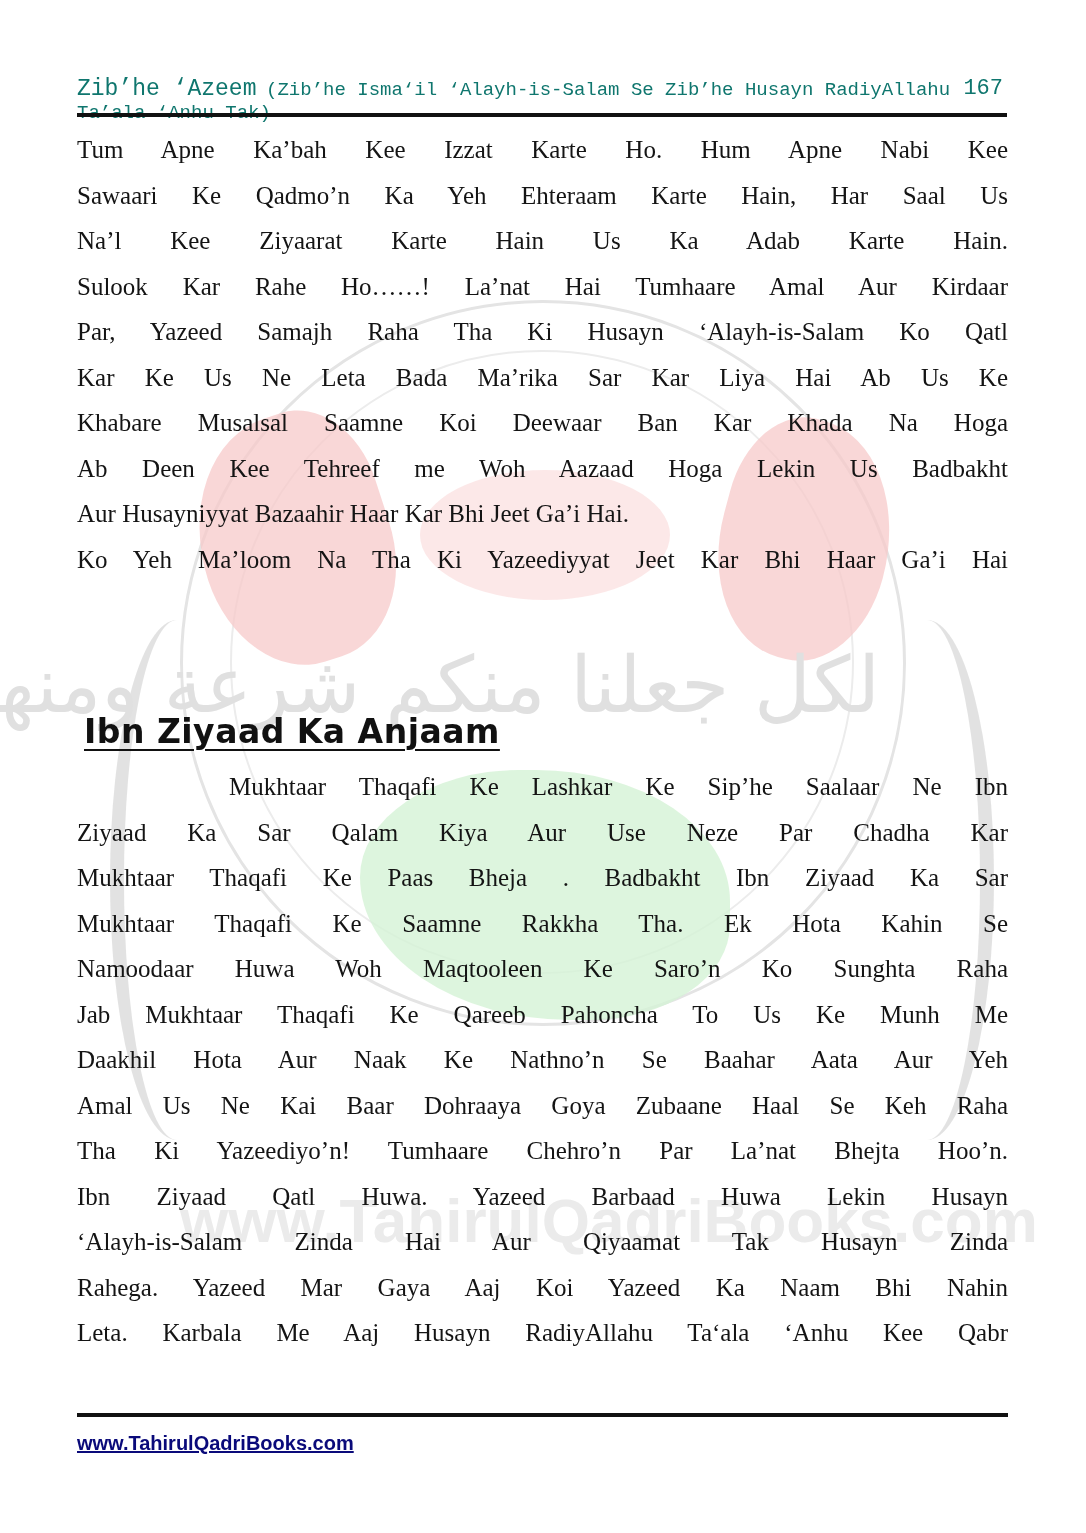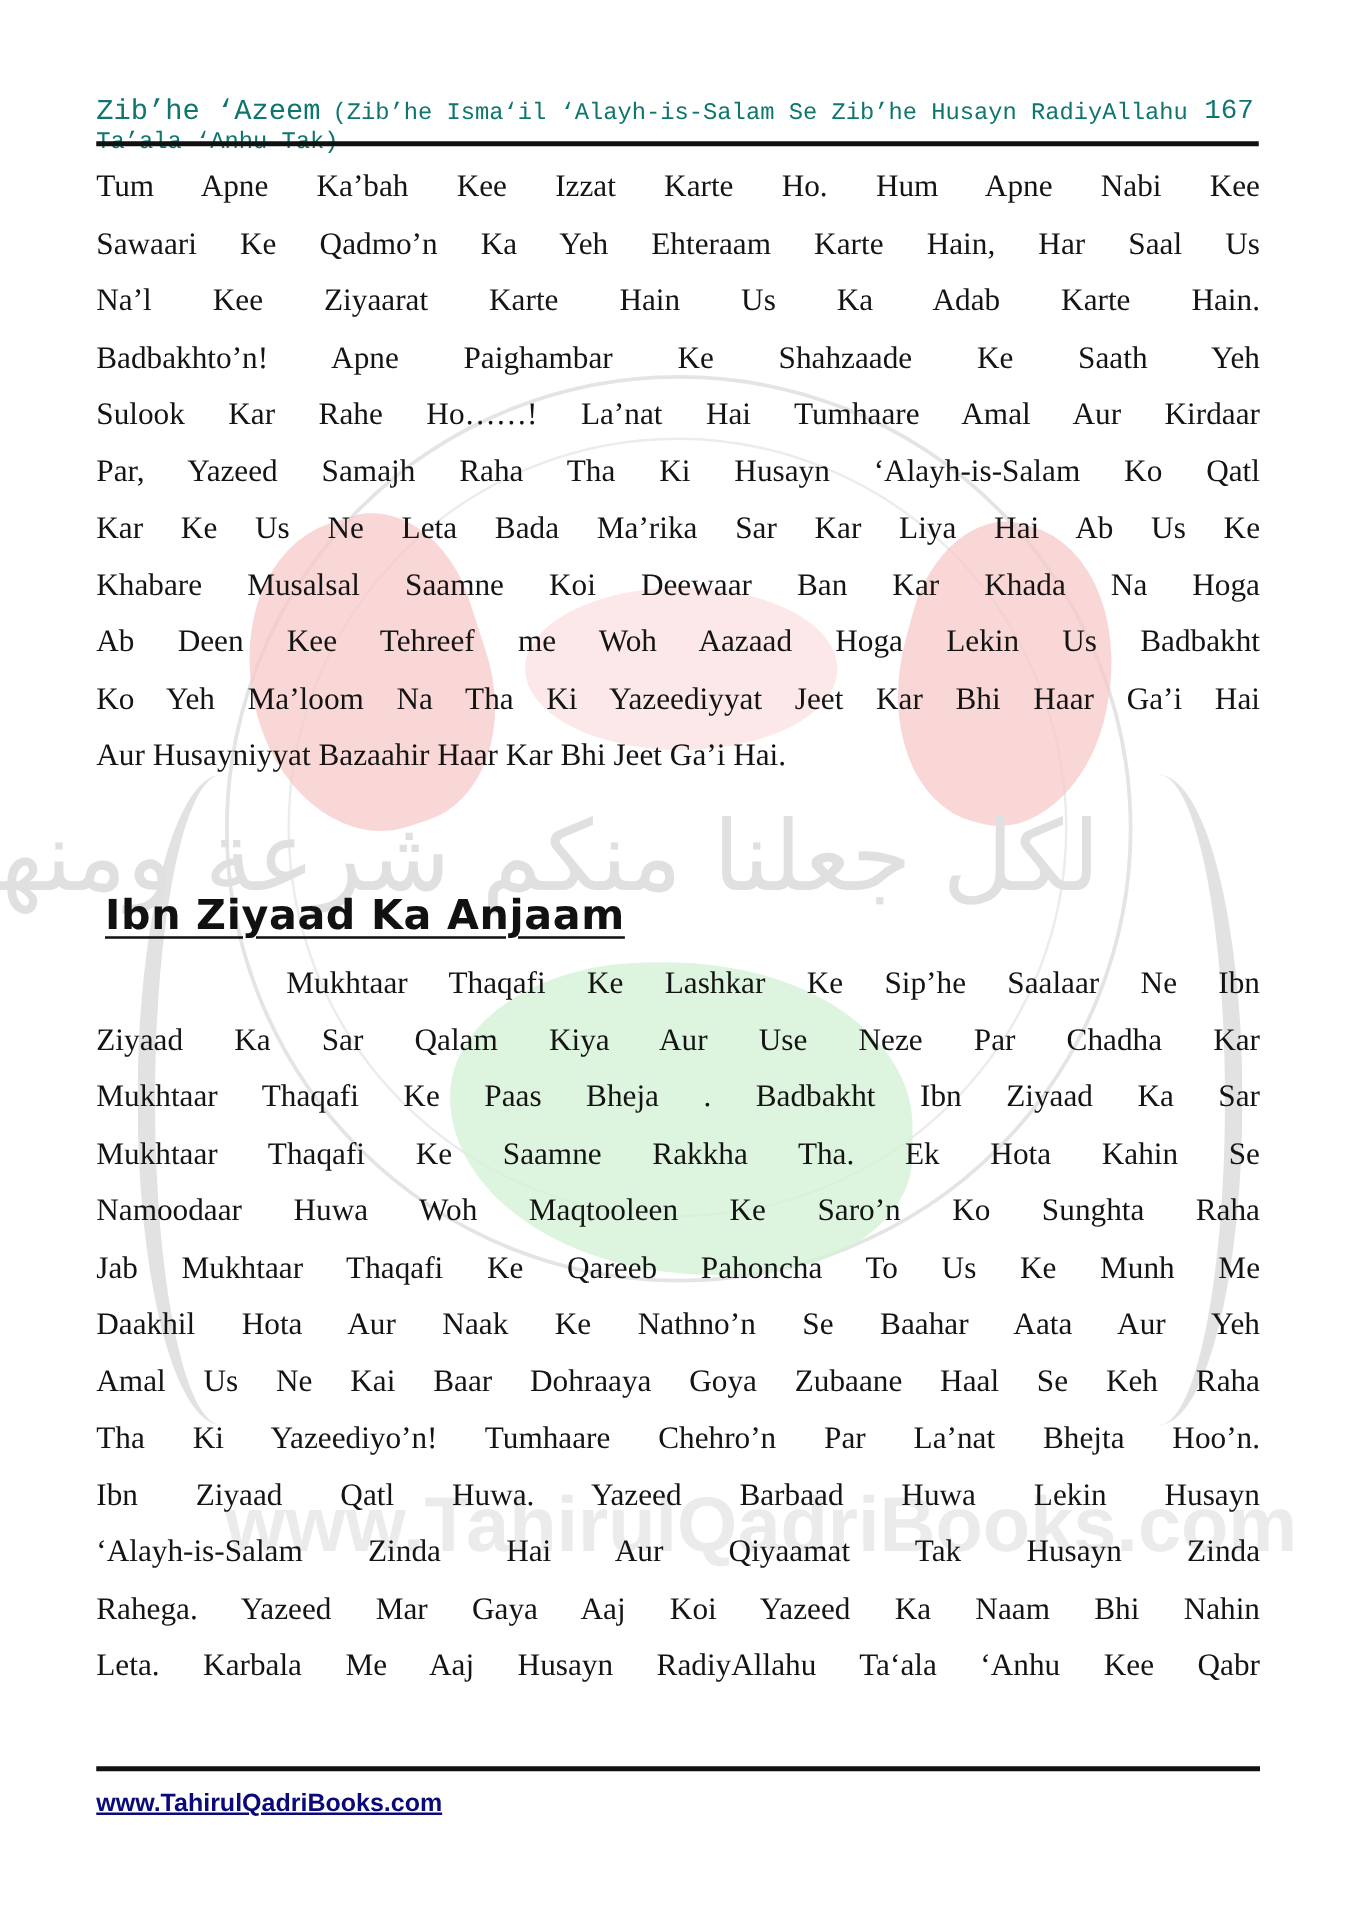--- a/index.html
+++ b/index.html
@@ -61,28 +61,27 @@
       <span class="title-main">Zib’he ‘Azeem</span>
       <span class="title-sub">(Zib’he Isma‘il ‘Alayh-is-Salam Se Zib’he Husayn RadiyAllahu Ta’ala ‘Anhu Tak)</span>
       <span class="page-num">167</span>
     </div>
     <div class="rule-top"></div>
 
     <div class="body-text block-1">
       <span class="line">Tum Apne Ka’bah Kee Izzat Karte Ho. Hum Apne Nabi Kee</span>
       <span class="line">Sawaari Ke Qadmo’n Ka Yeh Ehteraam Karte Hain, Har Saal Us</span>
       <span class="line">Na’l Kee Ziyaarat Karte Hain Us Ka Adab Karte Hain.</span>
-      <span class="line">Badbakhto’n! Apne Paighambar Ke Shahzaade Ke Saath Yeh</span>
       <span class="line">Sulook Kar Rahe Ho……! La’nat Hai Tumhaare Amal Aur Kirdaar</span>
       <span class="line">Par, Yazeed Samajh Raha Tha Ki Husayn ‘Alayh-is-Salam Ko Qatl</span>
       <span class="line">Kar Ke Us Ne Leta Bada Ma’rika Sar Kar Liya Hai Ab Us Ke</span>
       <span class="line">Khabare Musalsal Saamne Koi Deewaar Ban Kar Khada Na Hoga</span>
       <span class="line">Ab Deen Kee Tehreef me Woh Aazaad Hoga Lekin Us Badbakht</span>
+      <span class="line last">Aur Husayniyyat Bazaahir Haar Kar Bhi Jeet Ga’i Hai.</span>
       <span class="line">Ko Yeh Ma’loom Na Tha Ki Yazeediyyat Jeet Kar Bhi Haar Ga’i Hai</span>
-      <span class="line last">Aur Husayniyyat Bazaahir Haar Kar Bhi Jeet Ga’i Hai.</span>
     </div>
 
     <div class="section-heading">Ibn Ziyaad Ka Anjaam</div>
 
     <div class="body-text block-2">
       <span class="line indent">Mukhtaar Thaqafi Ke Lashkar Ke Sip’he Saalaar Ne Ibn</span>
       <span class="line">Ziyaad Ka Sar Qalam Kiya Aur Use Neze Par Chadha Kar</span>
       <span class="line">Mukhtaar Thaqafi Ke Paas Bheja . Badbakht Ibn Ziyaad Ka Sar</span>
       <span class="line">Mukhtaar Thaqafi Ke Saamne Rakkha Tha. Ek Hota Kahin Se</span>
       <span class="line">Namoodaar Huwa Woh Maqtooleen Ke Saro’n Ko Sunghta Raha</span>

